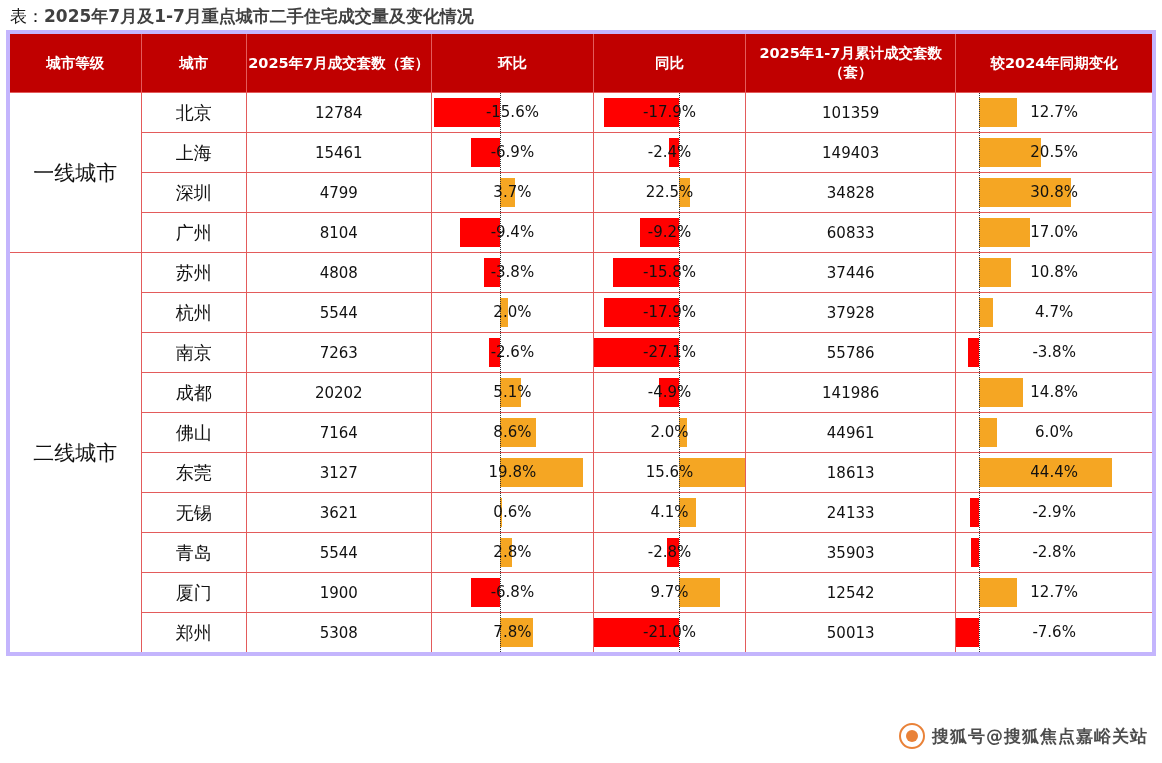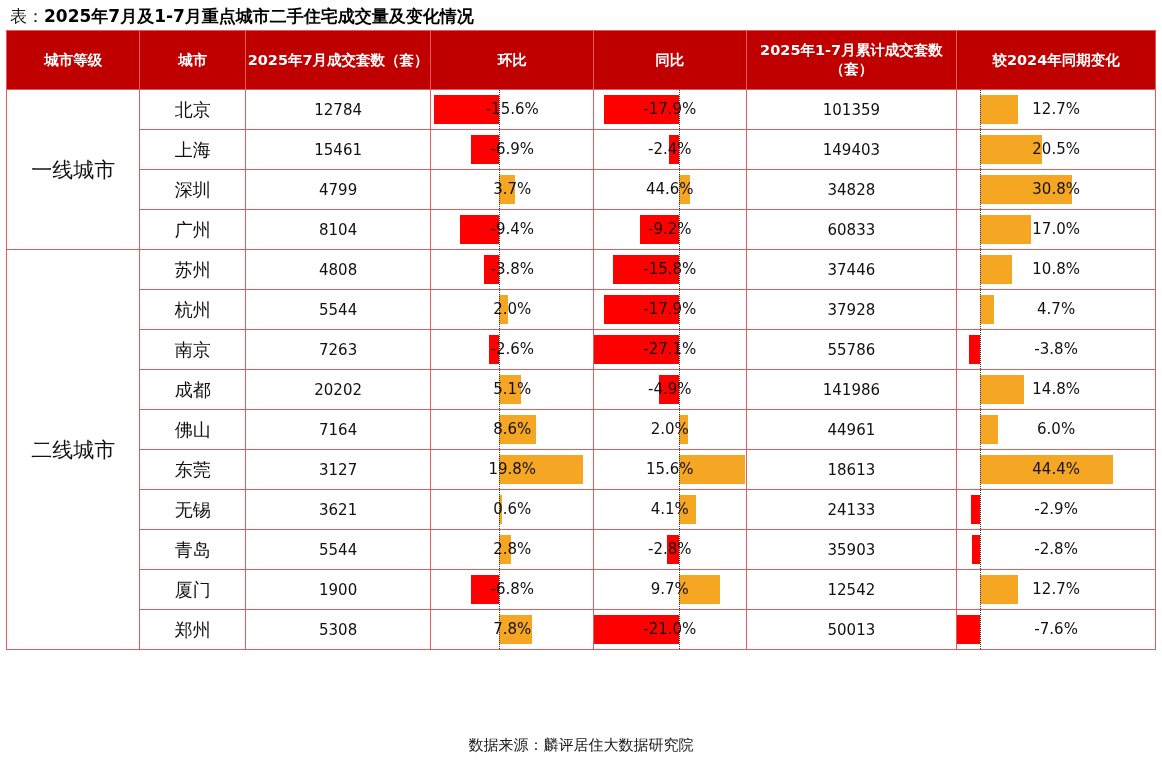--- a/index.html
+++ b/index.html
@@ -31,30 +31,30 @@
   .title-prefix {
     font-family: "DejaVu Sans", sans-serif;
     font-size: 17px;
     color: #1a1a1a;
     white-space: nowrap;
   }
   .title-text {
     font-family: "DejaVu Sans", sans-serif;
     font-size: 17px;
     font-weight: bold;
-    color: #000000;
+    color: #404040;
     white-space: nowrap;
   }
   
   table.main {
     border-collapse: collapse;
     table-layout: fixed;
     width: 1150px;
     margin-left: 6px;
-    border: 1px solid #c4b5fd;
+    border: 4px solid #c4b5fd;
   }
   table.main th, table.main td {
     border: 1px solid #e35b5b;
     padding: 0;
     margin: 0;
   }
   thead th {
     background: #c00000;
     color: #ffffff;
     font-family: "DejaVu Sans", sans-serif;
@@ -242,21 +242,21 @@
           <td class="city">深圳</td>
           <td class="num">4799</td>
           <td class="barcell">
             <div class="bar orange" style="left: 68.04px; width: 15.54px;"></div>
             <div class="zeroline" style="left: 68.04px;"></div>
             <div class="barlabel">3.7%</div>
           </td>
           <td class="barcell">
             <div class="bar orange" style="left: 85.12px; width: 10.5px;"></div>
             <div class="zeroline" style="left: 85.12px;"></div>
-            <div class="barlabel">44.6%</div>
+            <div class="barlabel">22.5%</div>
           </td>
           <td class="num">34828</td>
           <td class="barcell">
             <div class="bar orange" style="left: 22.77px; width: 92.4px;"></div>
             <div class="zeroline" style="left: 22.77px;"></div>
             <div class="barlabel">30.8%</div>
           </td>
         </tr>
         <tr>
           <td class="city">广州</td>
@@ -475,16 +475,19 @@
           <td class="num">50013</td>
           <td class="barcell">
             <div class="bar red" style="left: 0px; width: 22.77px;"></div>
             <div class="zeroline" style="left: 22.77px;"></div>
             <div class="barlabel">-7.6%</div>
           </td>
         </tr>
       </tbody>
   </table>
 
-  <div class="footer">数据来源：麟评居住大数据研究院</div>
-
+
+  <div class="watermark">
+    <div class="wm-logo"></div>
+    <div class="wm-text">搜狐号@搜狐焦点嘉峪关站</div>
+  </div>
 
 </div>
 
 </body></html>

